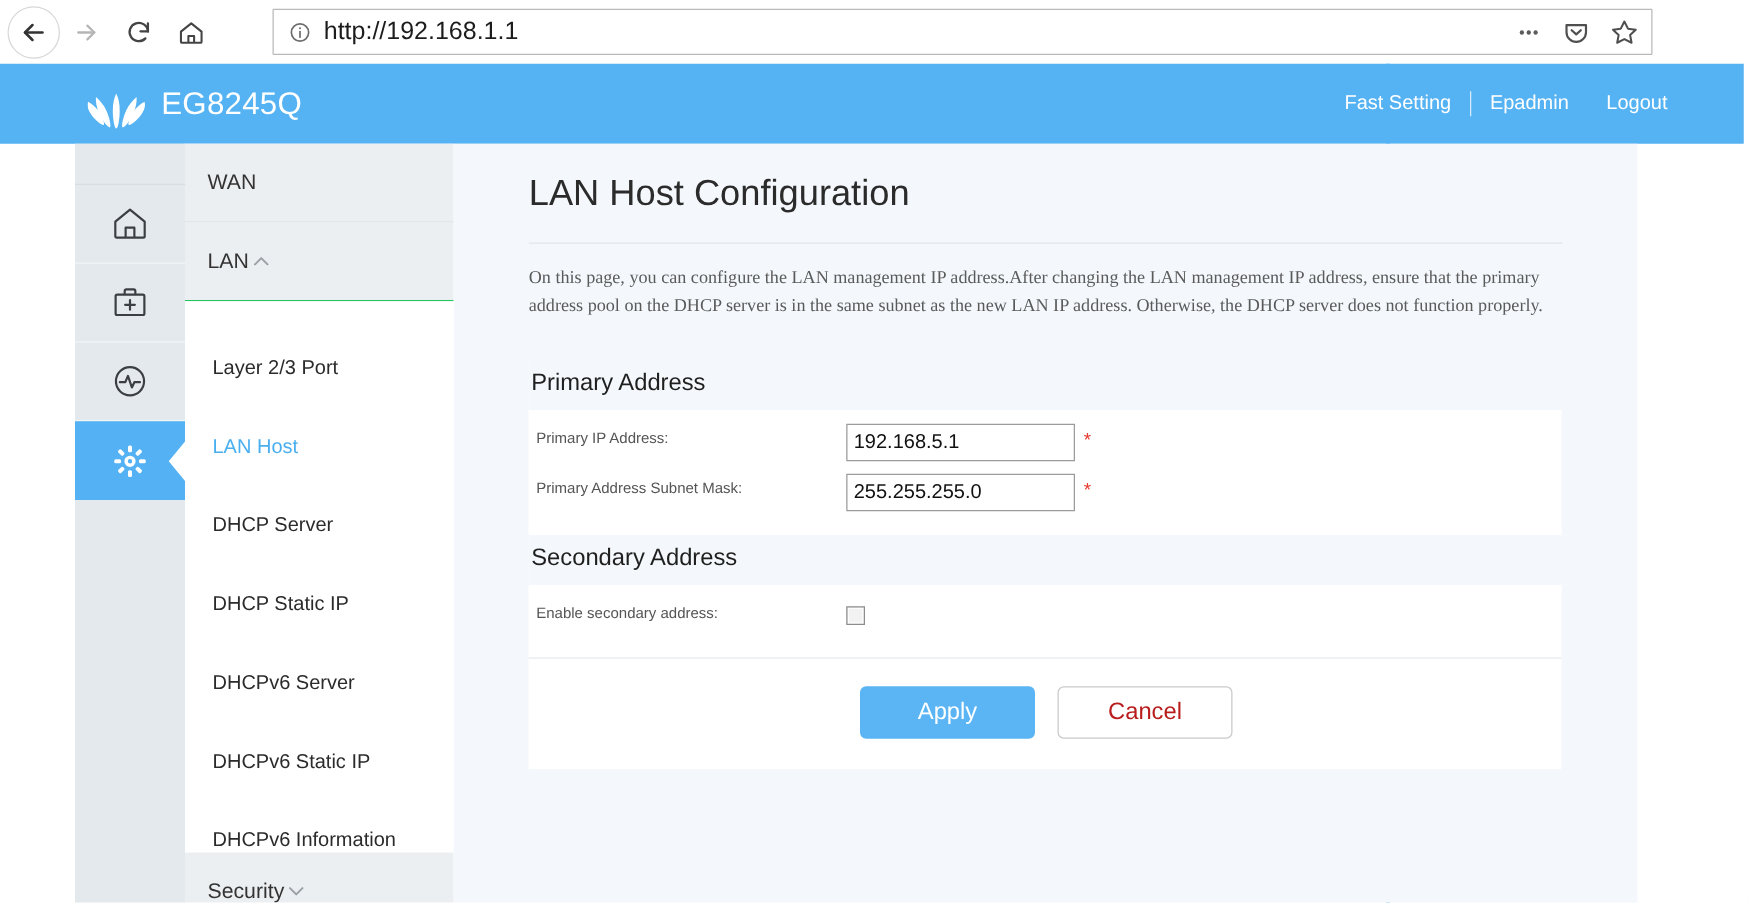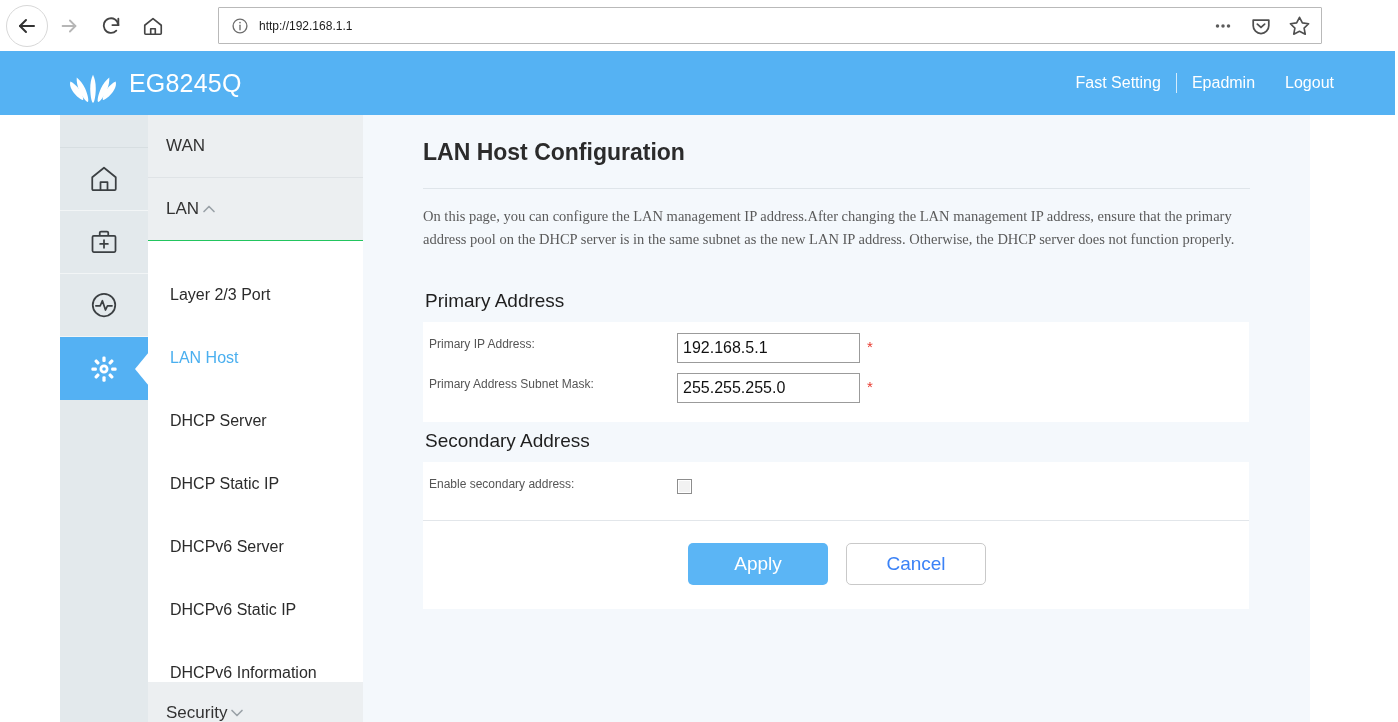--- a/index.html
+++ b/index.html
@@ -30,21 +30,21 @@
   .url-wrap {
     position: absolute; left: 218px; top: 7px;
     width: 1104px; height: 37px;
     border: 1px solid #b9b9b9;
     background: #fff;
     display: flex; align-items: center;
     border-radius: 1px;
   }
   .url-info-icon { margin: 0 10px 0 12px; display: flex; align-items: center; }
   .url-text {
-    font-size: 12px; color: #1c1c1c;
+    font-size: 20px; color: #1c1c1c;
     flex: 1; white-space: nowrap; overflow: hidden;
   }
   .url-actions { display: flex; align-items: center; padding-right: 10px; gap: 16px; }
   .url-actions .ic { display: flex; align-items: center; justify-content: center; }
 
   
   .page {
     position: absolute; left: 0; top: 51px;
     width: 1112px; height: 671px;
     background: #ffffff;
@@ -128,21 +128,21 @@
 
   
   .content {
     position: absolute; left: 363px; top: 64px;
     width: 947px; height: 607px;
     background: #f4f8fc;
     overflow: hidden;
   }
   .content-inner { padding: 24px 0 0 60px; }
   .page-title {
-    font-size: 23px; color: #2b2b2b; font-weight: bold;
+    font-size: 29px; color: #2b2b2b; font-weight: normal;
     margin: 0 0 22px 0;
   }
   .desc-rule {
     width: 827px; height: 1px; background: #dfe5ea; margin-bottom: 16px;
   }
   .desc {
     width: 826px; font-size: 14.5px; color: #5a5a5a; line-height: 1.62;
     margin: 0 0 30px 0;
     font-family: Liberation Serif, serif;
   }
@@ -189,21 +189,21 @@
   }
   .btn {
     font-size: 19px; border-radius: 5px; cursor: pointer;
     height: 42px; display: flex; align-items: center; justify-content: center;
     font-family: "Liberation Sans", sans-serif;
   }
   .btn-primary {
     width: 140px; background: #5bb5f5; color: #ffffff; border: none;
   }
   .btn-secondary {
-    width: 140px; background: #ffffff; color: #3b82f6; border: 1px solid #c9c9c9;
+    width: 140px; background: #ffffff; color: #b91c1c; border: 1px solid #c9c9c9;
   }
 </style>
 </head>
 <body>
 
 <div class="browser-bar">
   <div class="nav-btns">
     <div class="nav-btn circled">
       <svg width="24" height="24" viewBox="0 0 24 24" fill="none" stroke="#333" stroke-width="2" stroke-linecap="round" stroke-linejoin="round">
         <line x1="19" y1="12" x2="5" y2="12"></line>

